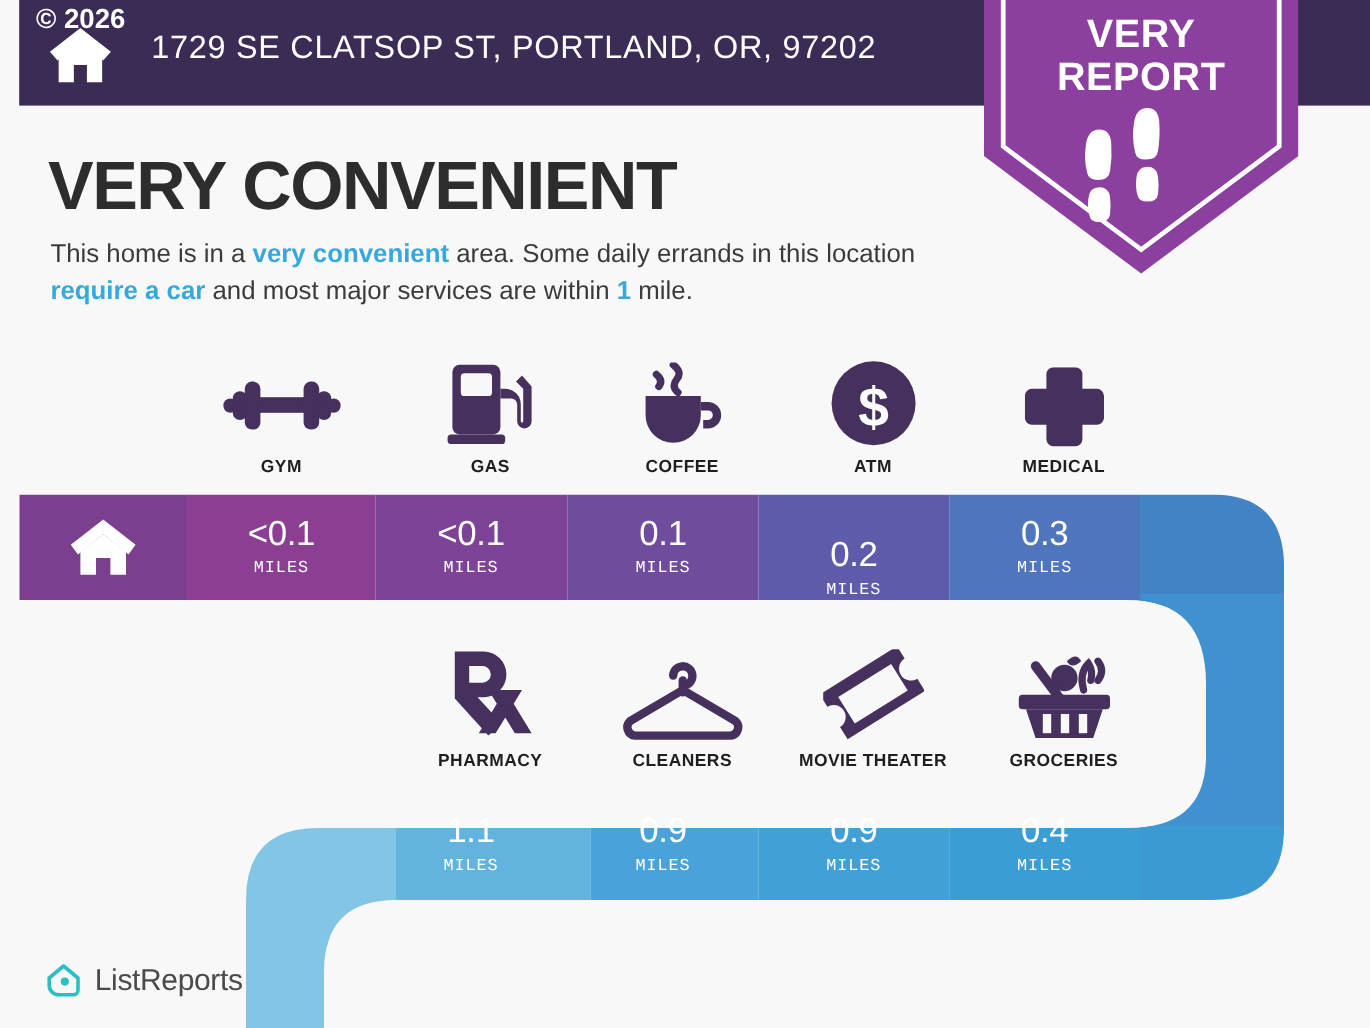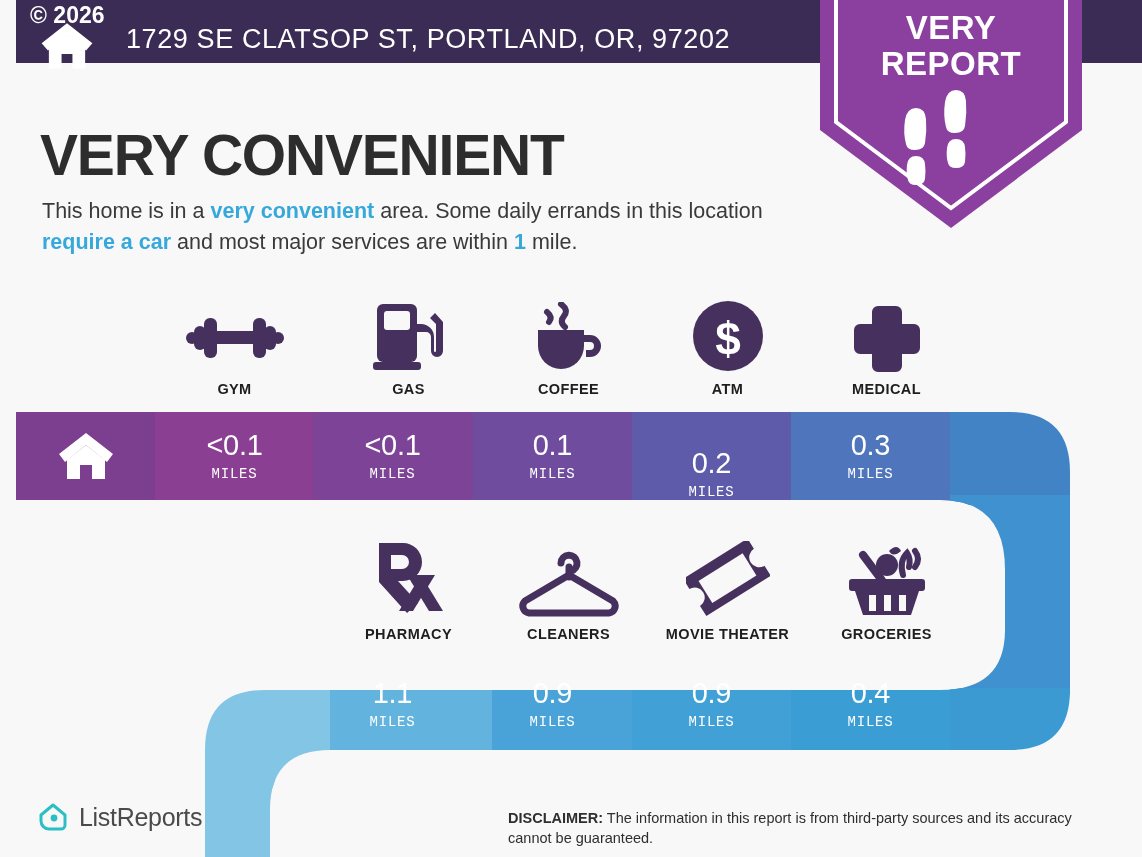--- a/index.html
+++ b/index.html
@@ -6,21 +6,21 @@
   html, body {
     width: 1142px; height: 857px;
     background: #f7f7f8;
     font-family: "Liberation Sans", sans-serif;
     overflow: hidden;
   }
   .page { position: relative; width: 1142px; height: 857px; background: #f8f8f9; }
 
   
   .header {
-    position: absolute; left: 16px; top: 0; width: 1126px; height: 63px;
+    position: absolute; left: 16px; top: 0; width: 1126px; height: 88px;
     background: #3b2c55;
     display: flex; align-items: center;
   }
   .header-house {
     position: absolute; left: 22px; top: 16px; width: 58px; height: 58px;
   }
   .watermark {
     position: absolute; left: 14px; top: 2px;
     color: #ffffff; font-size: 23px; font-weight: bold;
     letter-spacing: 0px; z-index: 5; white-space: nowrap;
@@ -344,17 +344,14 @@
   </div>
 
   <div class="logo">
     <svg width="30" height="30" viewBox="0 0 30 30">
       <path d="M15 3 L27 13 v10 a4 4 0 0 1 -4 4 H11 a8 8 0 0 1 -8 -8 V13 Z" fill="none" stroke="#2bbfc4" stroke-width="3" stroke-linejoin="round"></path>
       <circle cx="16" cy="16" r="3.4" fill="#2bbfc4"></circle>
     </svg>
     <span class="logo-text">ListReports</span>
   </div>
 
-  <div class="disclaimer">
-    <b>DISCLAIMER:</b><span> The information in this report is from third-party sources and its accuracy cannot be guaranteed.</span>
-  </div>
 
 </div>
 
 </body></html>

